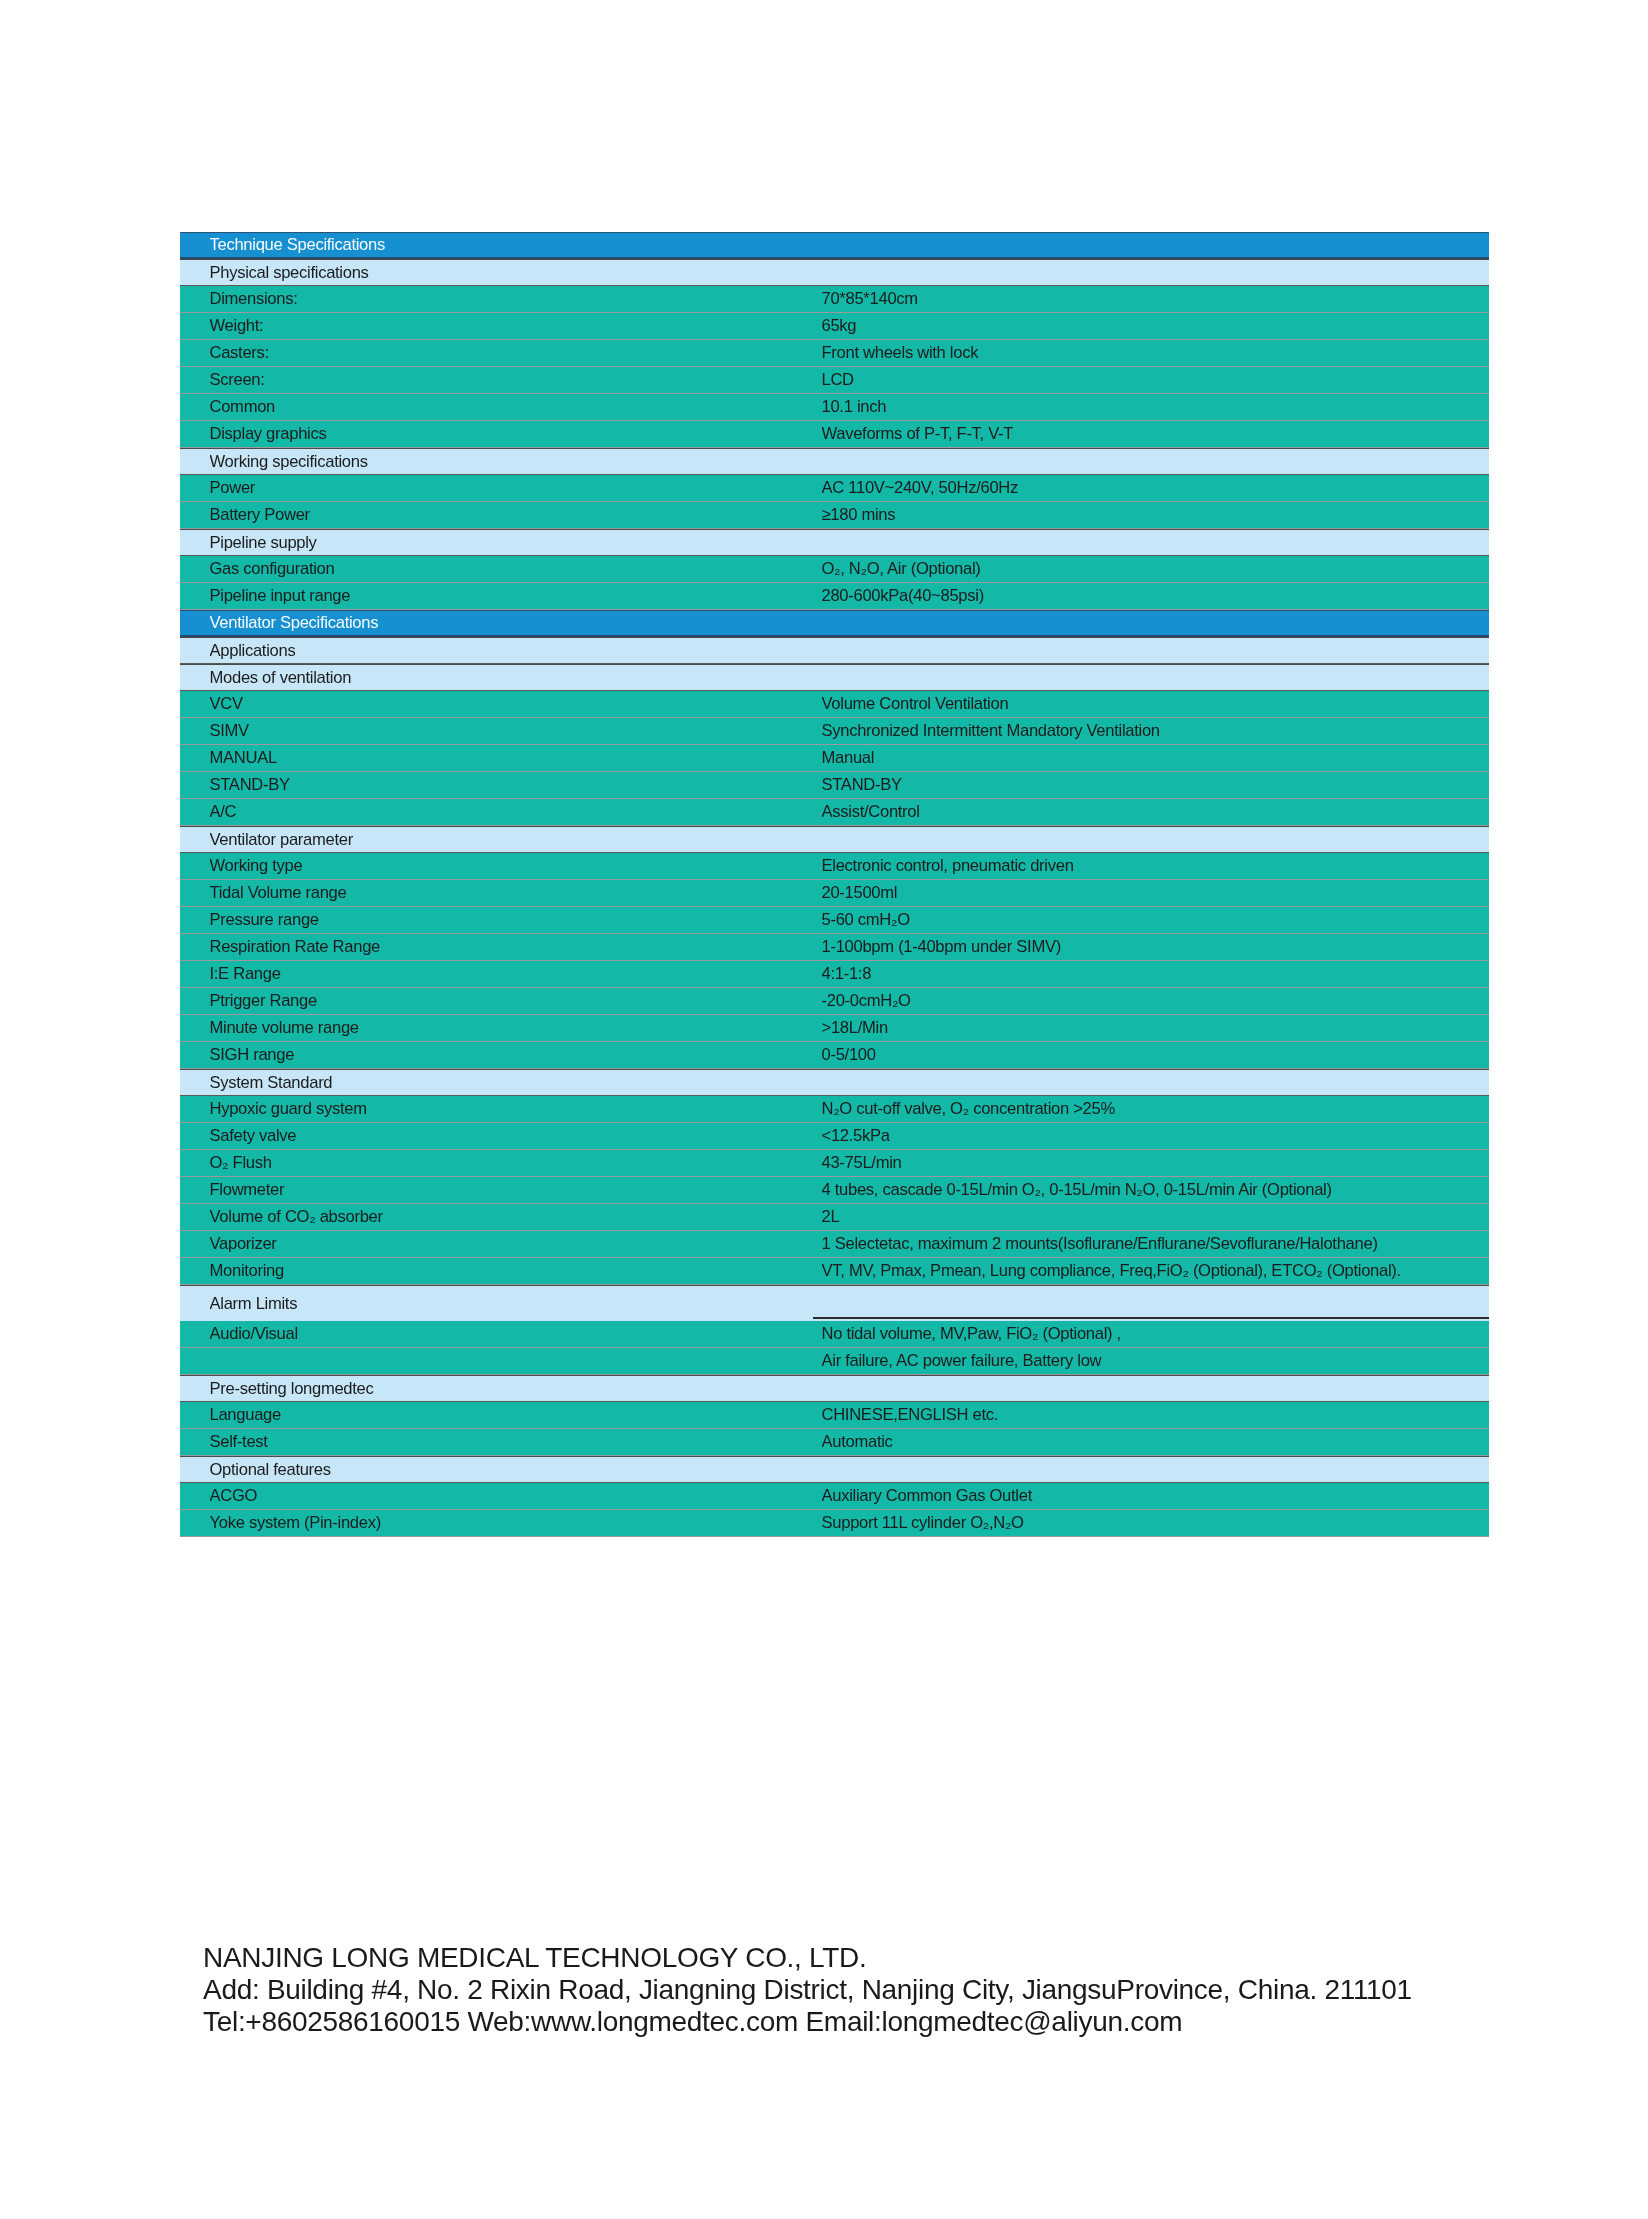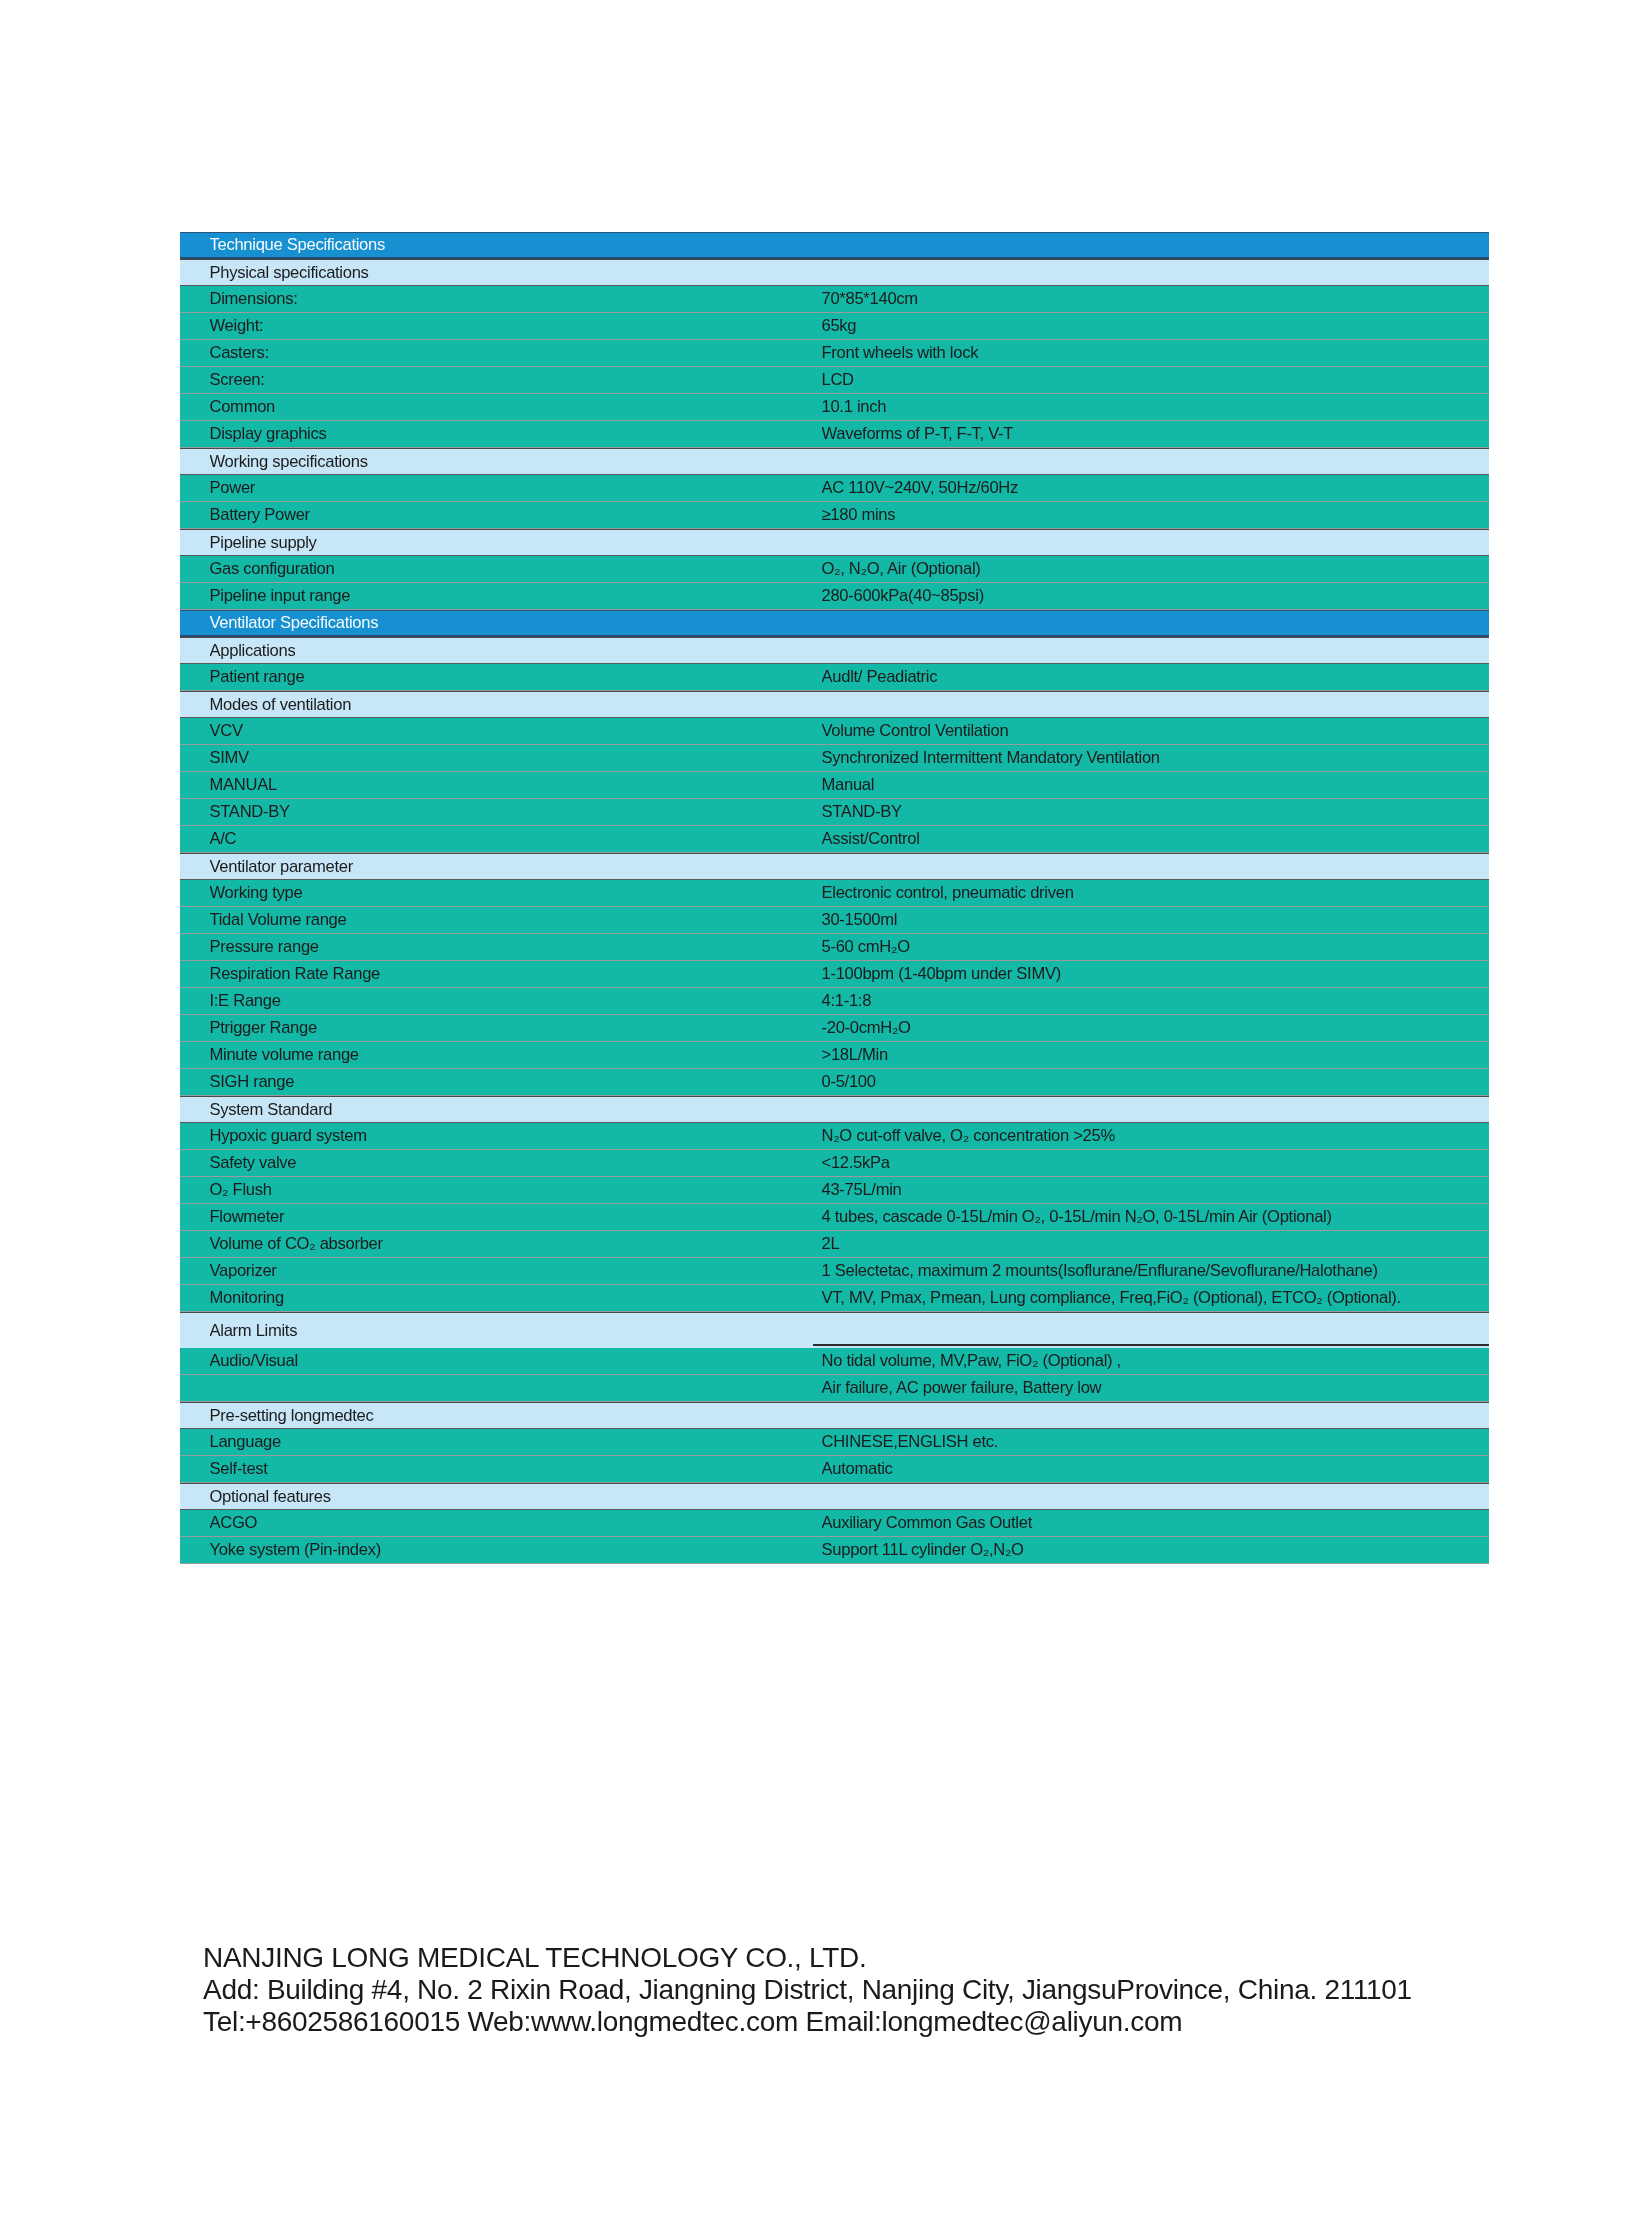--- a/index.html
+++ b/index.html
@@ -104,24 +104,20 @@
       <div class="row spec">
         <span class="label">Pipeline input range</span>
         <span class="value">280-600kPa(40~85psi)</span>
       </div>
       <div class="row header">
         <span class="label">Ventilator Specifications</span>
       </div>
       <div class="row section">
         <span class="label">Applications</span>
       </div>
-      <div class="row spec">
-        <span class="label">Patient range</span>
-        <span class="value">Audlt/ Peadiatric</span>
-      </div>
       <div class="row section">
         <span class="label">Modes of ventilation</span>
       </div>
       <div class="row spec">
         <span class="label">VCV</span>
         <span class="value">Volume Control Ventilation</span>
       </div>
       <div class="row spec">
         <span class="label">SIMV</span>
         <span class="value">Synchronized Intermittent Mandatory Ventilation</span>
@@ -140,21 +136,21 @@
       </div>
       <div class="row section">
         <span class="label">Ventilator parameter</span>
       </div>
       <div class="row spec">
         <span class="label">Working type</span>
         <span class="value">Electronic control, pneumatic driven</span>
       </div>
       <div class="row spec">
         <span class="label">Tidal Volume range</span>
-        <span class="value">30-1500ml</span>
+        <span class="value">20-1500ml</span>
       </div>
       <div class="row spec">
         <span class="label">Pressure range</span>
         <span class="value">5-60 cmH₂O</span>
       </div>
       <div class="row spec">
         <span class="label">Respiration Rate Range</span>
         <span class="value">1-100bpm (1-40bpm under SIMV)</span>
       </div>
       <div class="row spec">

